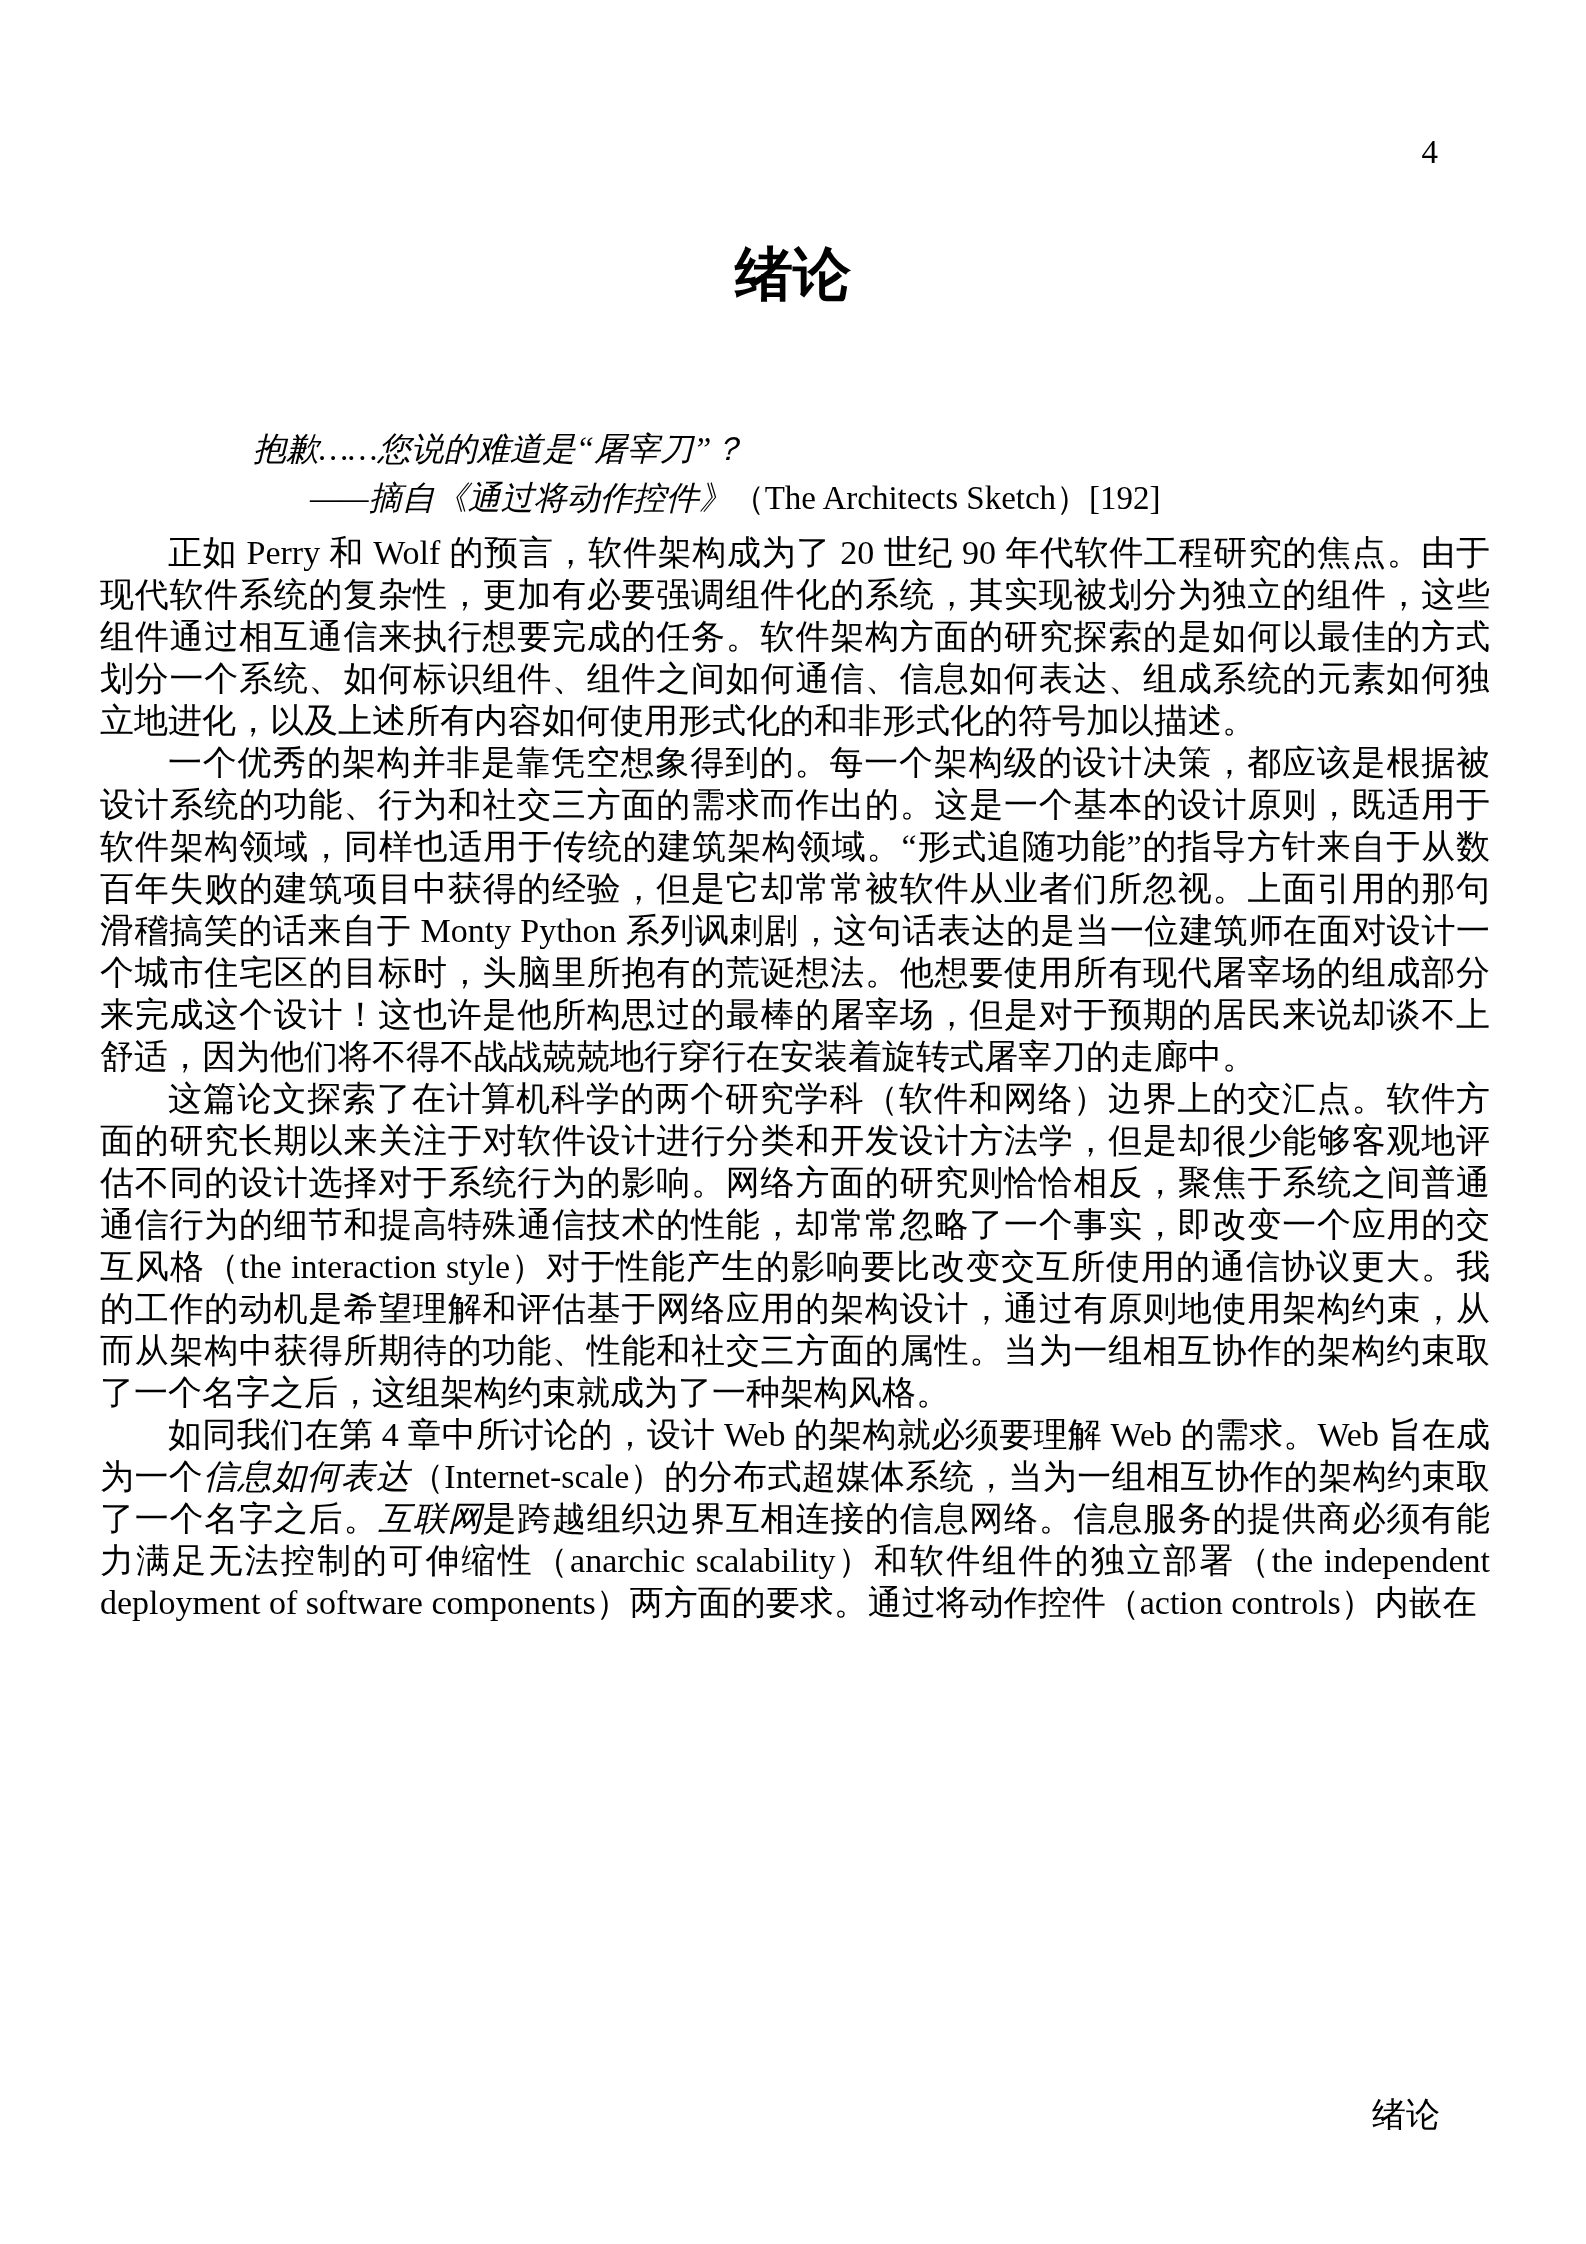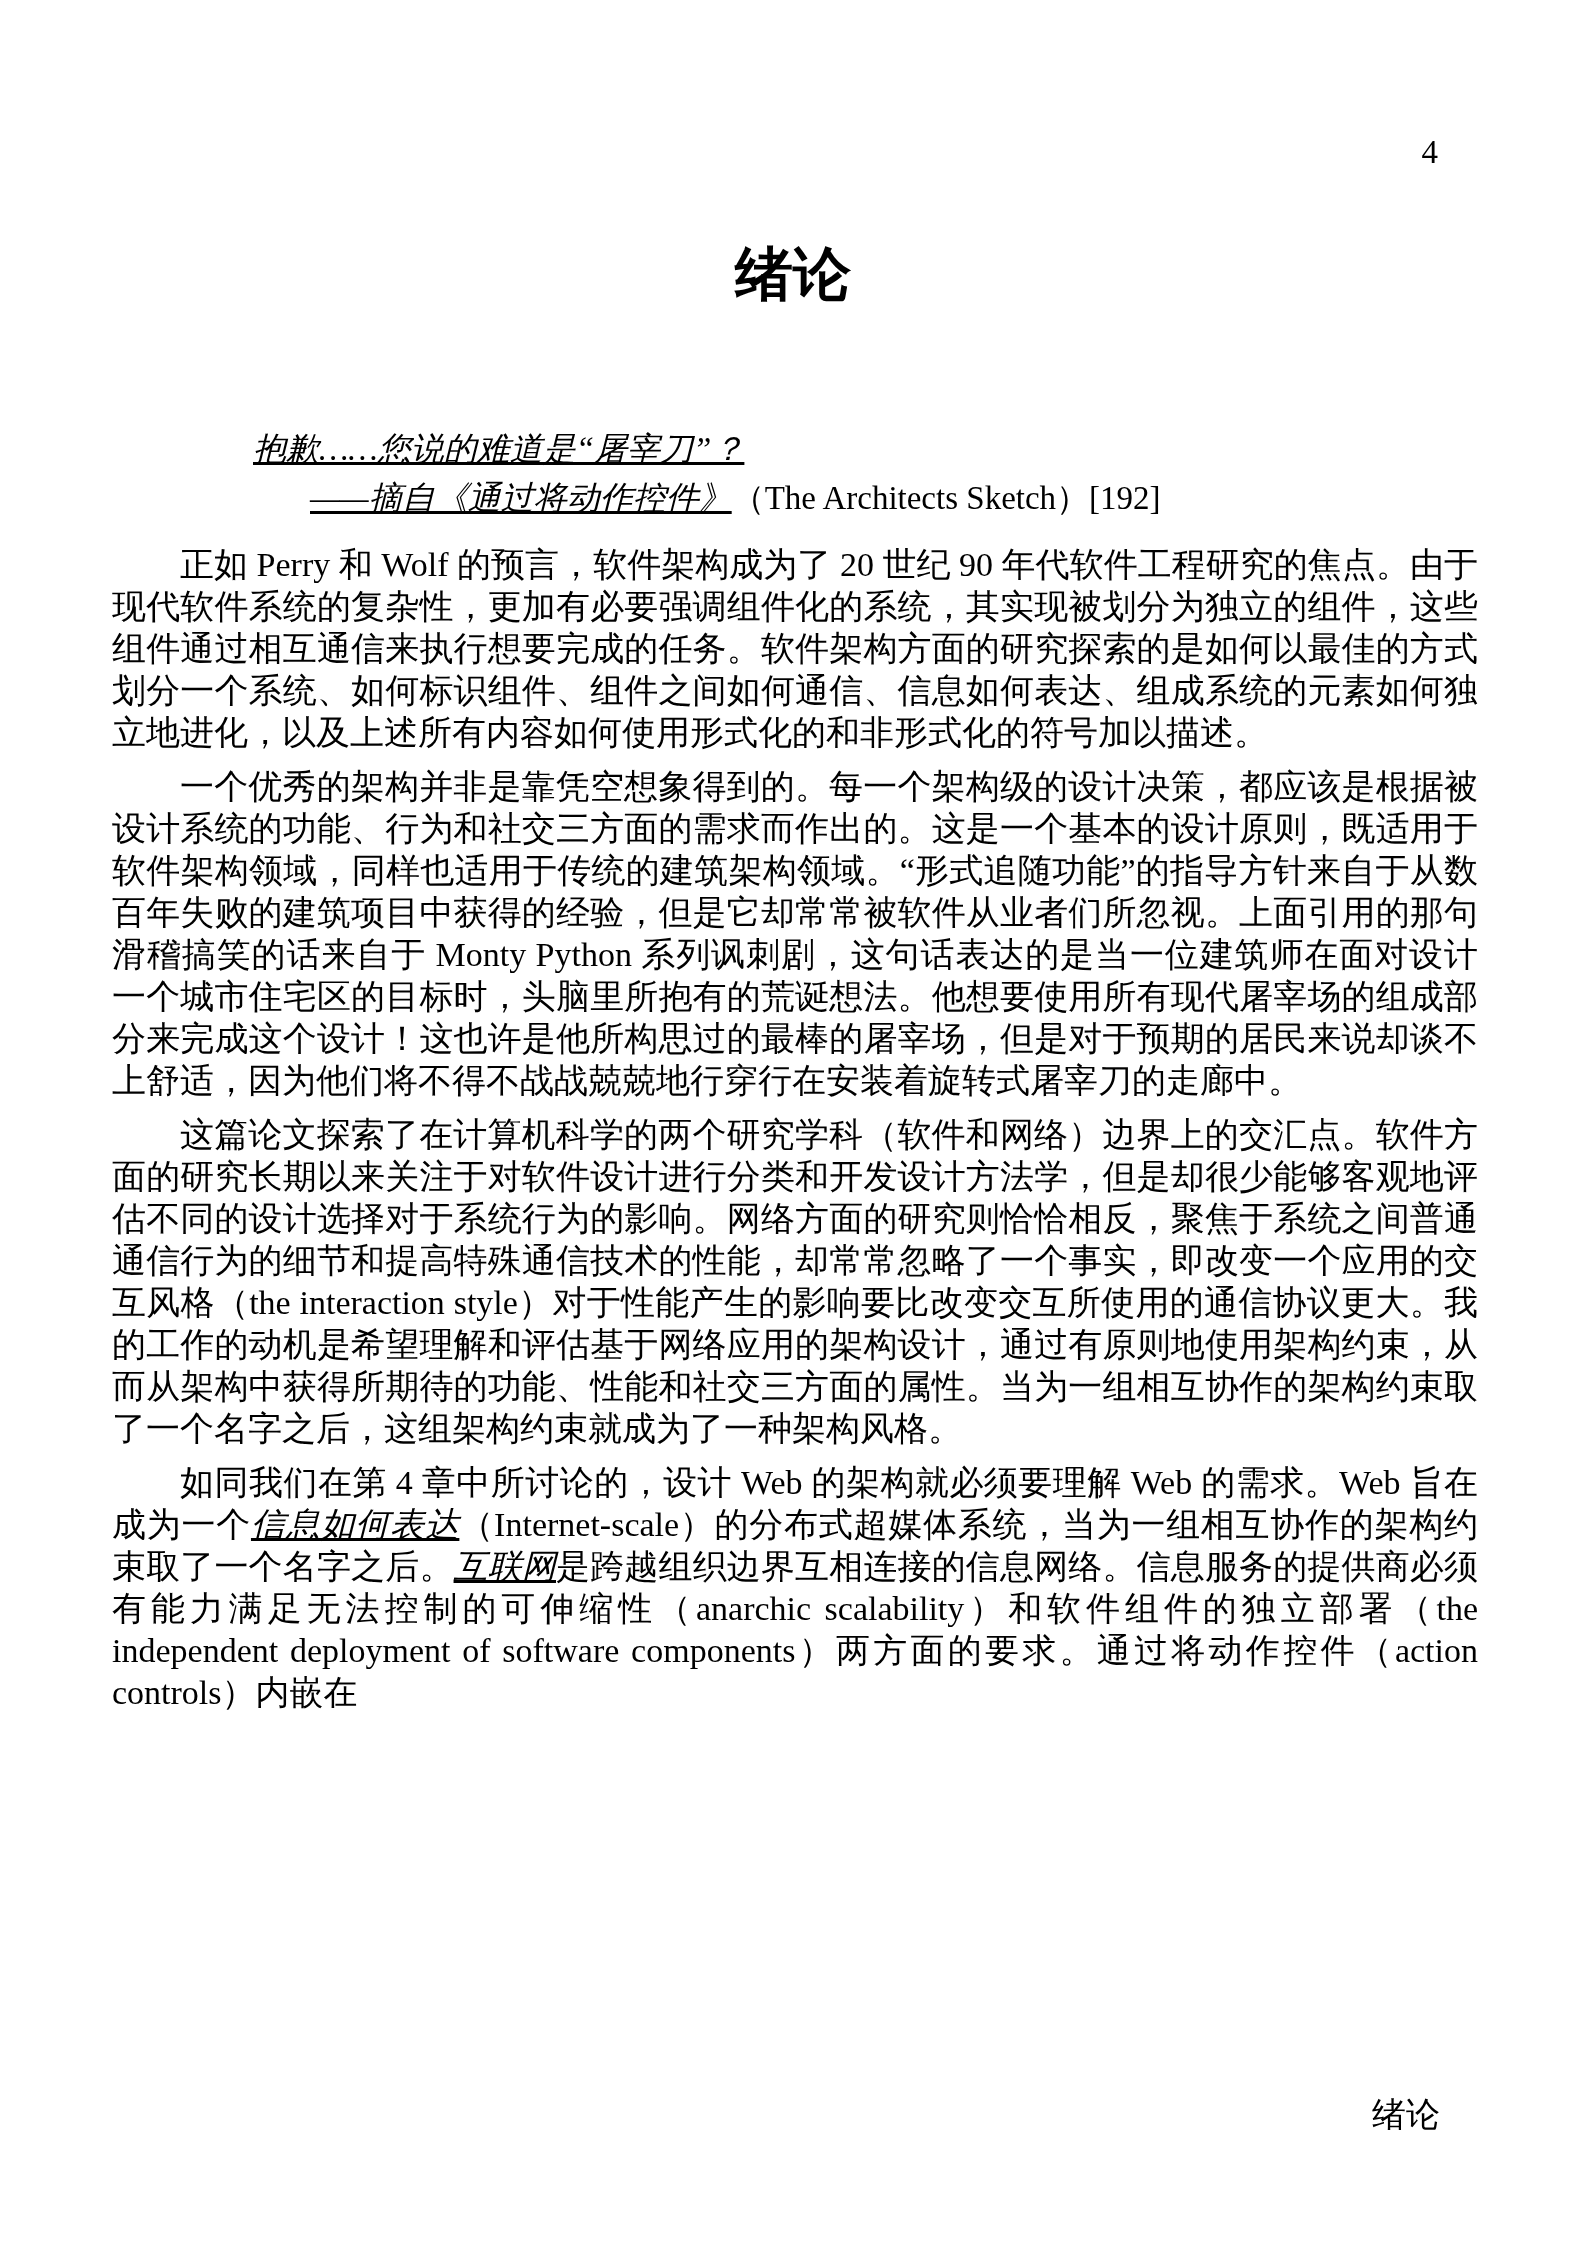--- a/index.html
+++ b/index.html
@@ -48,27 +48,26 @@
     position: absolute;
     left: 100px;
     top: 532px;
     width: 1390px;
     font-size: 34px;
     line-height: 42px;
     text-align: justify;
     text-justify: inter-ideograph;
   }
   .body-text p {
-    margin: 12px;
+    margin: 0;
     padding: 0;
     text-indent: 2em;
   }
   .seg-kai {
     font-style: italic;
-    text-decoration: underline;
   }
   .footer-label {
     position: absolute;
     top: 2098px;
     right: 146px;
     font-size: 34px;
     line-height: 1;
   }
 </style>
 </head>

